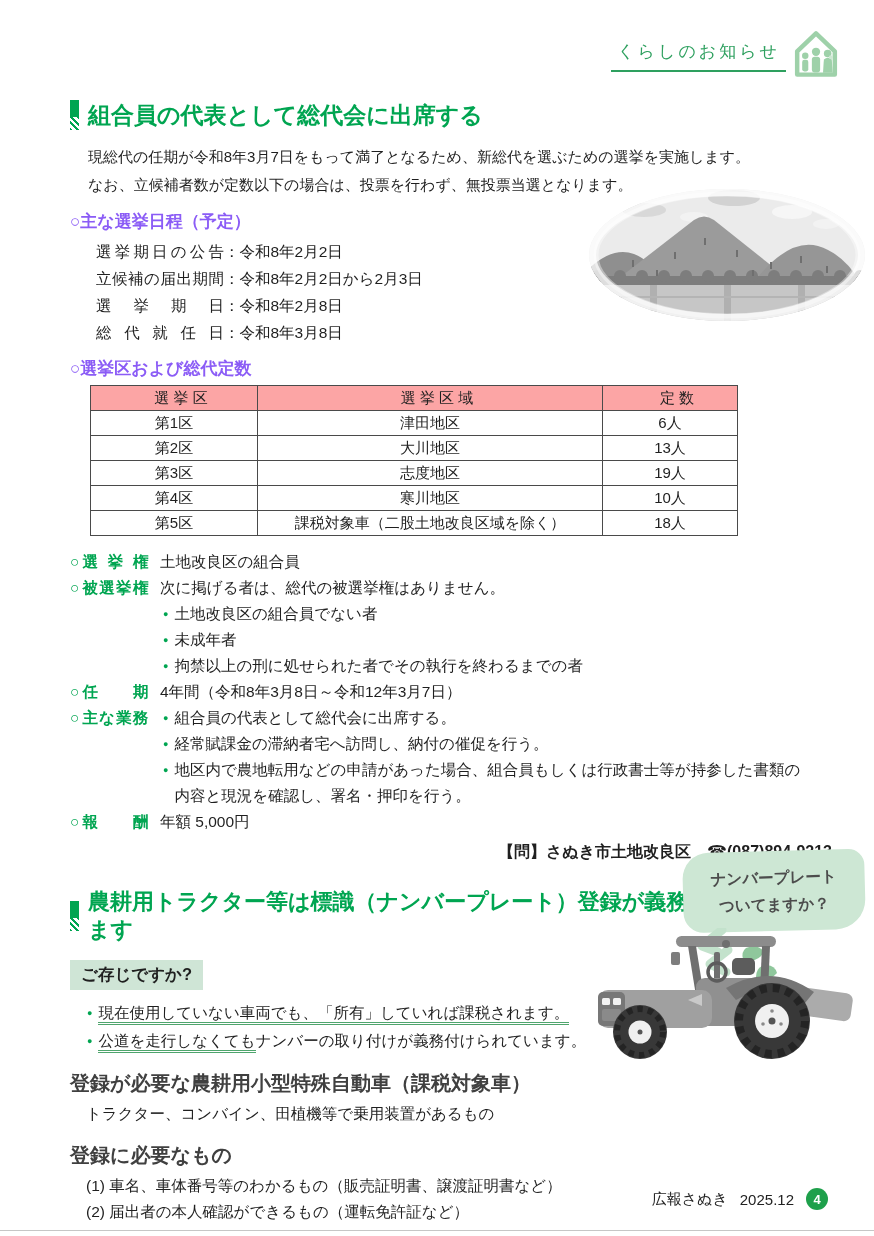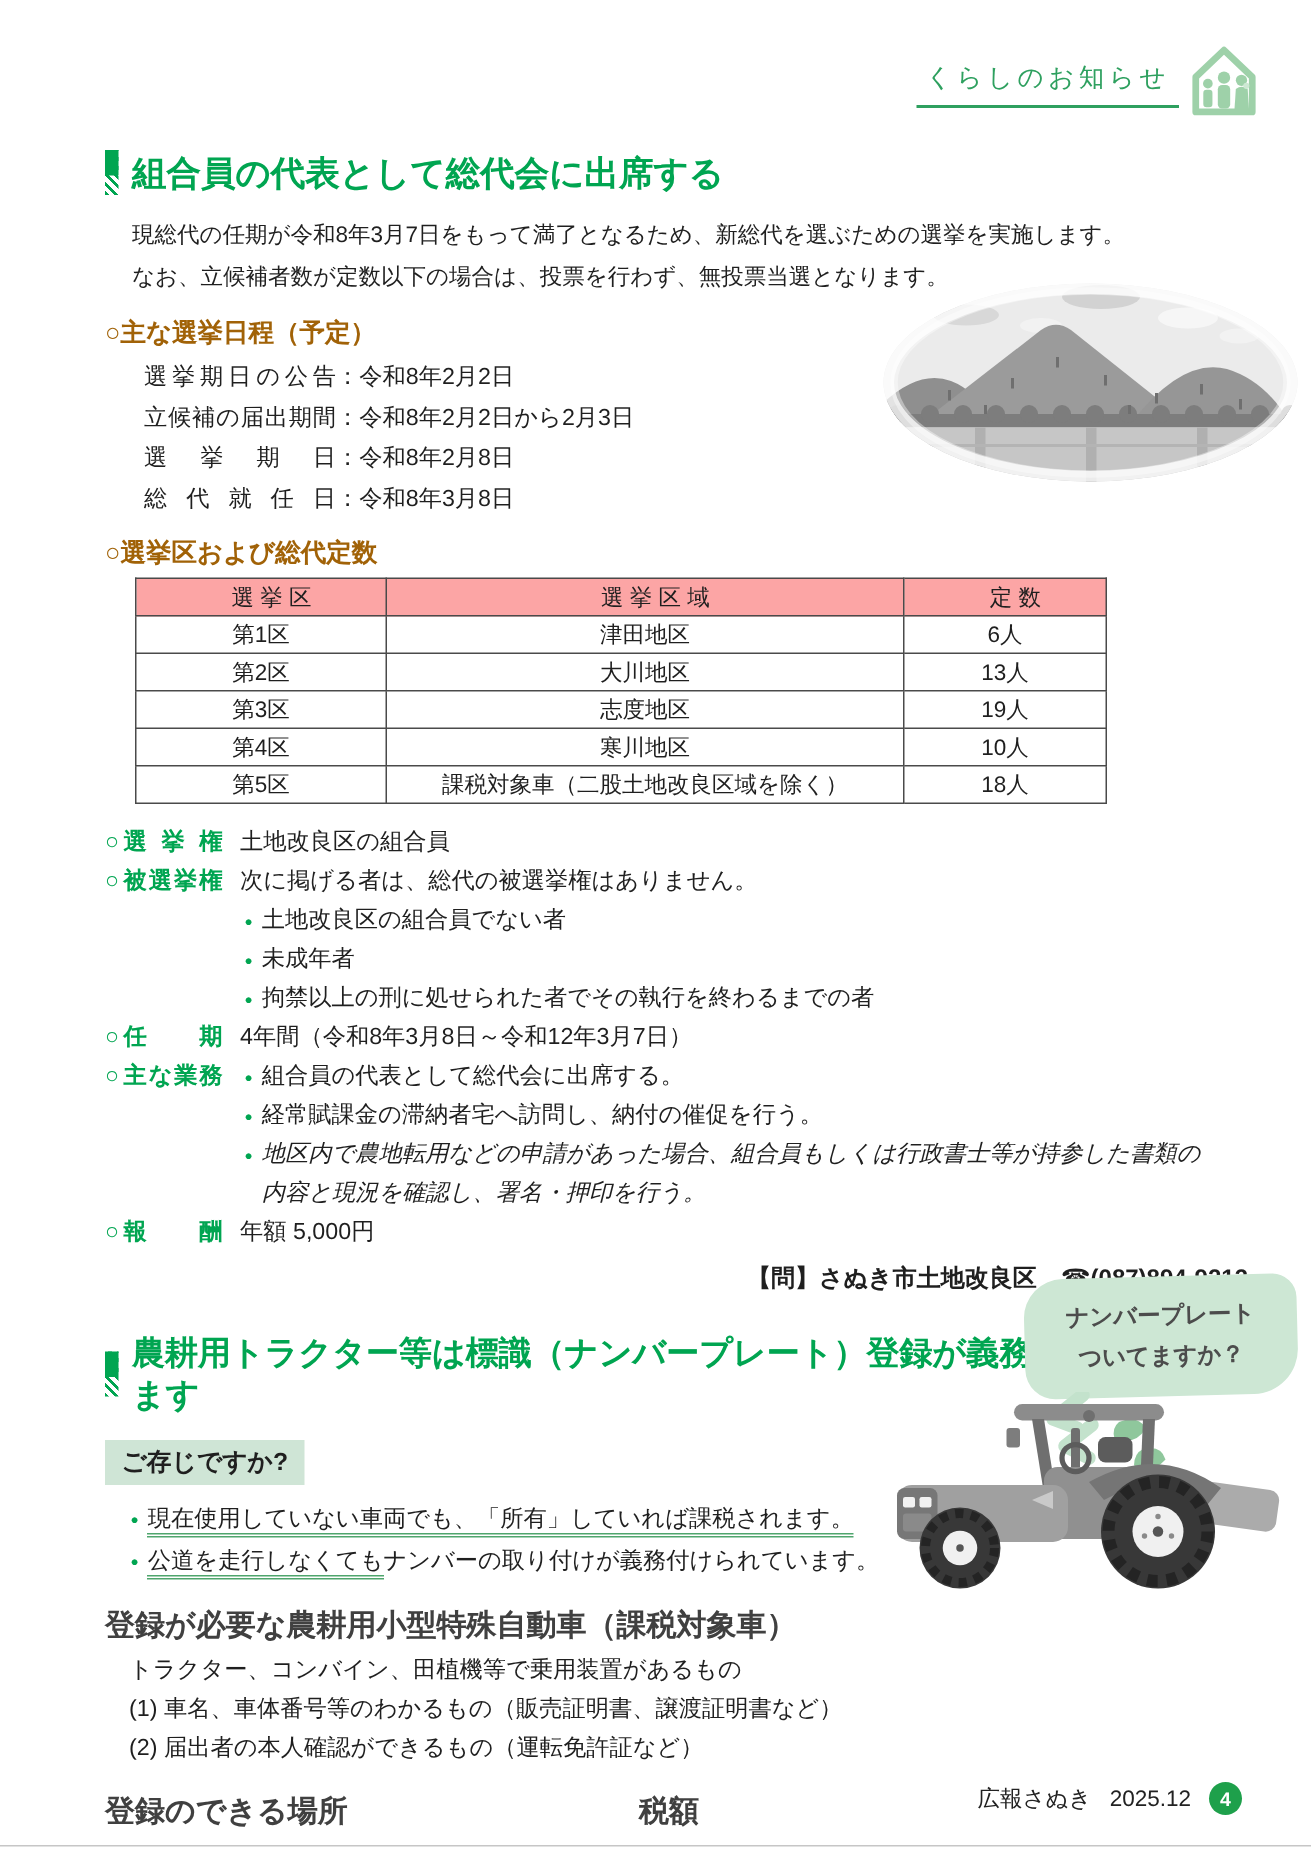--- a/index.html
+++ b/index.html
@@ -18,21 +18,21 @@
   .content{position:absolute;left:70px;top:100px;width:766px;}
   .sec-title{display:flex;align-items:center;gap:9px;margin:0;font-size:23px;font-weight:bold;color:#00a551;line-height:1.25;}
   .sec-title.small{font-size:22px;}
   .title-bar{
     flex:0 0 9px;width:9px;height:30px;
     background-image:linear-gradient(#00a551,#00a551),repeating-linear-gradient(45deg,#00a551 0 2px,#ffffff 2px 4.5px);
     background-size:100% 58%,100% 100%;background-position:top left,bottom left;background-repeat:no-repeat;
   }
   .intro{margin:0 0 0 18px;font-size:15px;line-height:28px;}
   .intro.first{margin-top:13px;}
-  .green-h{color:#a16207;font-size:17px;font-weight:bold;margin:11px 0 5px 0;}
+  .green-h{color:#8b5cf6;font-size:17px;font-weight:bold;margin:11px 0 5px 0;}
   .sched{margin-left:26px;font-size:15.5px;line-height:27px;}
   .sched-label{display:inline-block;width:128px;text-align:justify;text-align-last:justify;vertical-align:bottom;}
   
   .etable{border-collapse:collapse;margin:5px 0 0 20px;font-size:15px;}
   .etable th,.etable td{border:1px solid #4a4a4a;text-align:center;padding:2px 6px;height:20px;}
   .etable th{background:#fca5a5;font-weight:normal;padding-left:20px;}
   .col-ku{width:140px;}.col-area{width:318px;}.col-teisu{width:108px;}
   
   .details{margin-top:13px;font-size:15.5px;line-height:26px;}
   .detail{display:flex;align-items:flex-start;}
@@ -188,21 +188,21 @@
           <div class="brow">
               <span class="dot">●</span>
               <span>組合員の代表として総代会に出席する。</span>
             </div>
           <div class="brow">
               <span class="dot">●</span>
               <span>経常賦課金の滞納者宅へ訪問し、納付の催促を行う。</span>
             </div>
           <div class="brow">
               <span class="dot">●</span>
-              <span style="max-width:640px;font-style:italic;">地区内で農地転用などの申請があった場合、組合員もしくは行政書士等が持参した書類の内容と現況を確認し、署名・押印を行う。</span>
+              <span style="max-width:640px;">地区内で農地転用などの申請があった場合、組合員もしくは行政書士等が持参した書類の内容と現況を確認し、署名・押印を行う。</span>
             </div>
         </div>
       </div>
       <div class="detail">
         <span class="dlabel">
             <span class="maru">○</span>
             <span class="jl">報酬</span>
           </span>
         <span class="dbody">年額 5,000円</span>
       </div>
@@ -225,20 +225,21 @@
         </div>
         <div class="brow">
           <span class="dot" style="line-height:28px;">●</span>
           <span><span class="uline">公道を走行しなくても</span><span>ナンバーの取り付けが義務付けられています。</span></span>
         </div>
       </div>
 
       <h3 class="green-sh">登録が必要な農耕用小型特殊自動車（課税対象車）</h3>
       <p class="sub-body">トラクター、コンバイン、田植機等で乗用装置があるもの</p>
 
+      <h3 class="green-sh">登録に必要なもの</h3>
       <p class="sub-body">(1) 車名、車体番号等のわかるもの（販売証明書、譲渡証明書など）</p>
       <p class="sub-body">(2) 届出者の本人確認ができるもの（運転免許証など）</p>
 
       <div class="two-col">
         <div class="col-left">
           <h3 class="green-sh">登録のできる場所</h3>
 
         </div>
         <div class="col-right">
           <h3 class="green-sh">税額</h3>

